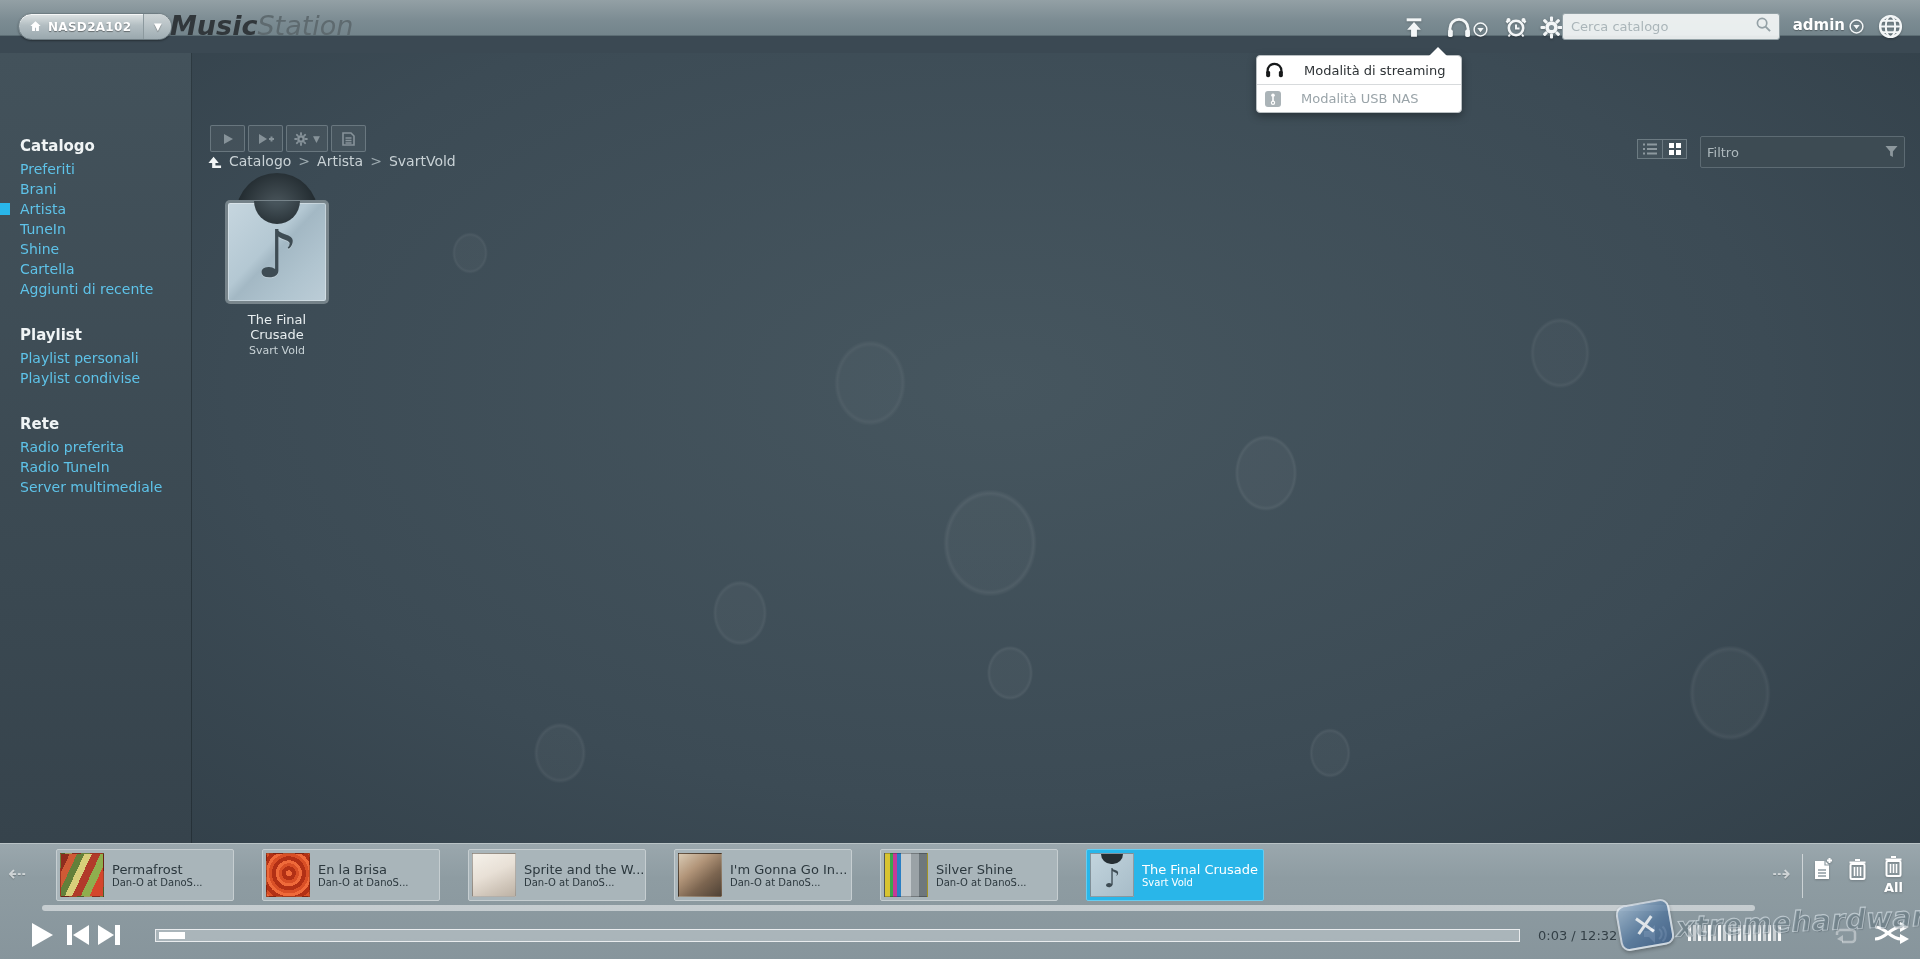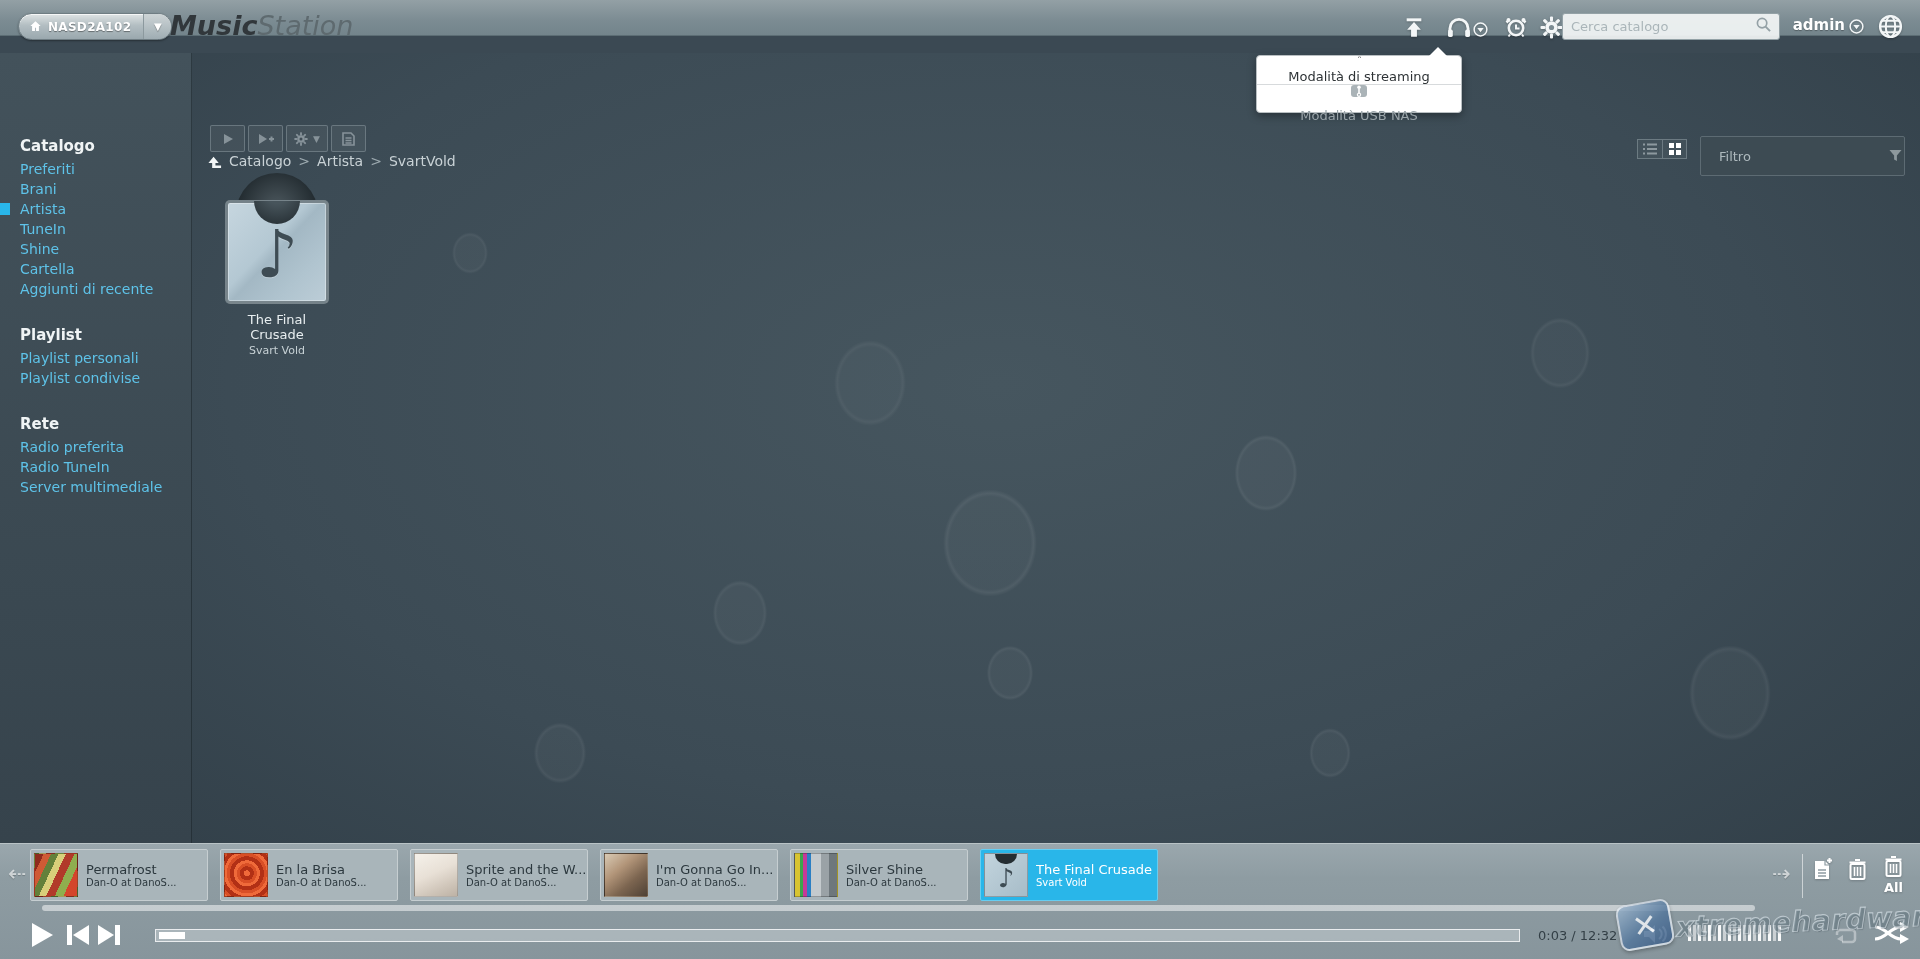--- a/index.html
+++ b/index.html
@@ -54,21 +54,21 @@
   
   .popup {
     position:absolute; left:1256px; top:55px; width:206px; z-index:40;
     background:#fff; border:1px solid #b9bfc2; border-radius:4px;
     box-shadow:0 3px 8px rgba(0,0,0,.35);
   }
   .popup:before {
     content:""; position:absolute; top:-9px; left:172px;
     border-left:9px solid transparent; border-right:9px solid transparent; border-bottom:9px solid #fff;
   }
-  .popup-row { display:flex; align-items:center; height:28px; padding:0 8px; gap:11px; cursor:pointer;flex-direction:column; }
+  .popup-row { display:flex; align-items:center; height:28px; padding:0 8px; gap:20px; cursor:pointer; }
   .popup-row + .popup-row { border-top:1px solid #d7dadc; }
   .popup-label-on { font-size:13px; color:#2e3336; }
   .popup-label-off { font-size:13px; color:#9aa4a9; }
   .usb-chip { width:16px; height:16px; border-radius:3px; background:#aab3b7; display:flex; align-items:center; justify-content:center; }
 
   
   .content {
     position:absolute; left:0; top:53px; width:1920px; height:790px;
     background:
       radial-gradient(70px 80px at 990px 490px, rgba(255,255,255,.028) 58%, rgba(255,255,255,.075) 62%, transparent 67%),
@@ -93,23 +93,23 @@
   .breadcrumb { position:absolute; left:207px; top:100px; display:flex; align-items:center; gap:7px;
     font-size:14px; color:#c9d2d6; }
   .breadcrumb .sep { color:#9daab0; }
   .bc-link { cursor:pointer; }
   .view-toggles { position:absolute; left:1637px; top:86px; display:flex; }
   .vt-btn { width:25px; height:20px; display:flex; align-items:center; justify-content:center;
     border:1px solid rgba(150,163,170,.5); background:rgba(255,255,255,.04); cursor:pointer; }
   .vt-list { color:#8d999f; border-right:none; }
   .vt-grid { color:#ffffff; }
   .filter-box {
-    position:absolute; left:1700px; top:83px; width:205px; height:40px;
+    position:absolute; left:1700px; top:83px; width:205px; height:32px;
     background:rgba(62,75,83,.9); border:1px solid #5d6b73; border-radius:2px;
-    display:flex; align-items:center; padding:0 18px;
+    display:flex; align-items:center; padding:0 6px;
   }
   .filter-box input { flex:1; border:none; outline:none; background:transparent; font-size:13px; color:#b7c1c5;
     font-family:"DejaVu Sans",sans-serif; }
   .filter-box input::placeholder { color:#aeb9bd; }
   .funnel { color:#8d989d; }
 
   
   .sidebar {
     position:absolute; left:0; top:53px; width:192px; height:790px;
     background:linear-gradient(#43525b, #3a4851 70%, #36434c);
@@ -143,21 +143,21 @@
   
   .bottombar {
     position:absolute; left:0; top:843px; width:1920px; height:116px;
     background:linear-gradient(#9aa7ad, #8e9ca2 30%, #87959c);
     border-top:1px solid #b9c3c6; z-index:20;
   }
   .q-arrow { position:absolute; top:17px; font-size:22px; color:rgba(255,255,255,.65); cursor:pointer;
     text-shadow:0 1px 1px rgba(0,0,0,.2); }
   .q-arrow.left { left:8px; }
   .q-arrow.right { left:1772px; }
-  .cards { position:absolute; left:30px; top:5px; display:flex; gap:12px; }
+  .cards { position:absolute; left:56px; top:5px; display:flex; gap:28px; }
   .card {
     width:178px; height:52px; background:#a9b5ba; border:1px solid #c6ced1; border-radius:2px;
     display:flex; align-items:center; cursor:pointer; overflow:hidden;
   }
   .card .thumb { width:44px; height:44px; margin:0 8px 0 3px; flex:none; border:1px solid rgba(0,0,0,.25); }
   .card .meta { overflow:hidden; }
   .card .t { font-size:13px; color:#2c383e; white-space:nowrap; }
   .card .a { font-size:10px; color:#2c383e; white-space:nowrap; }
   .card.active { background:#29b6e9; border-color:#66cdf1; }
   .card.active .t, .card.active .a { color:#ffffff; }

